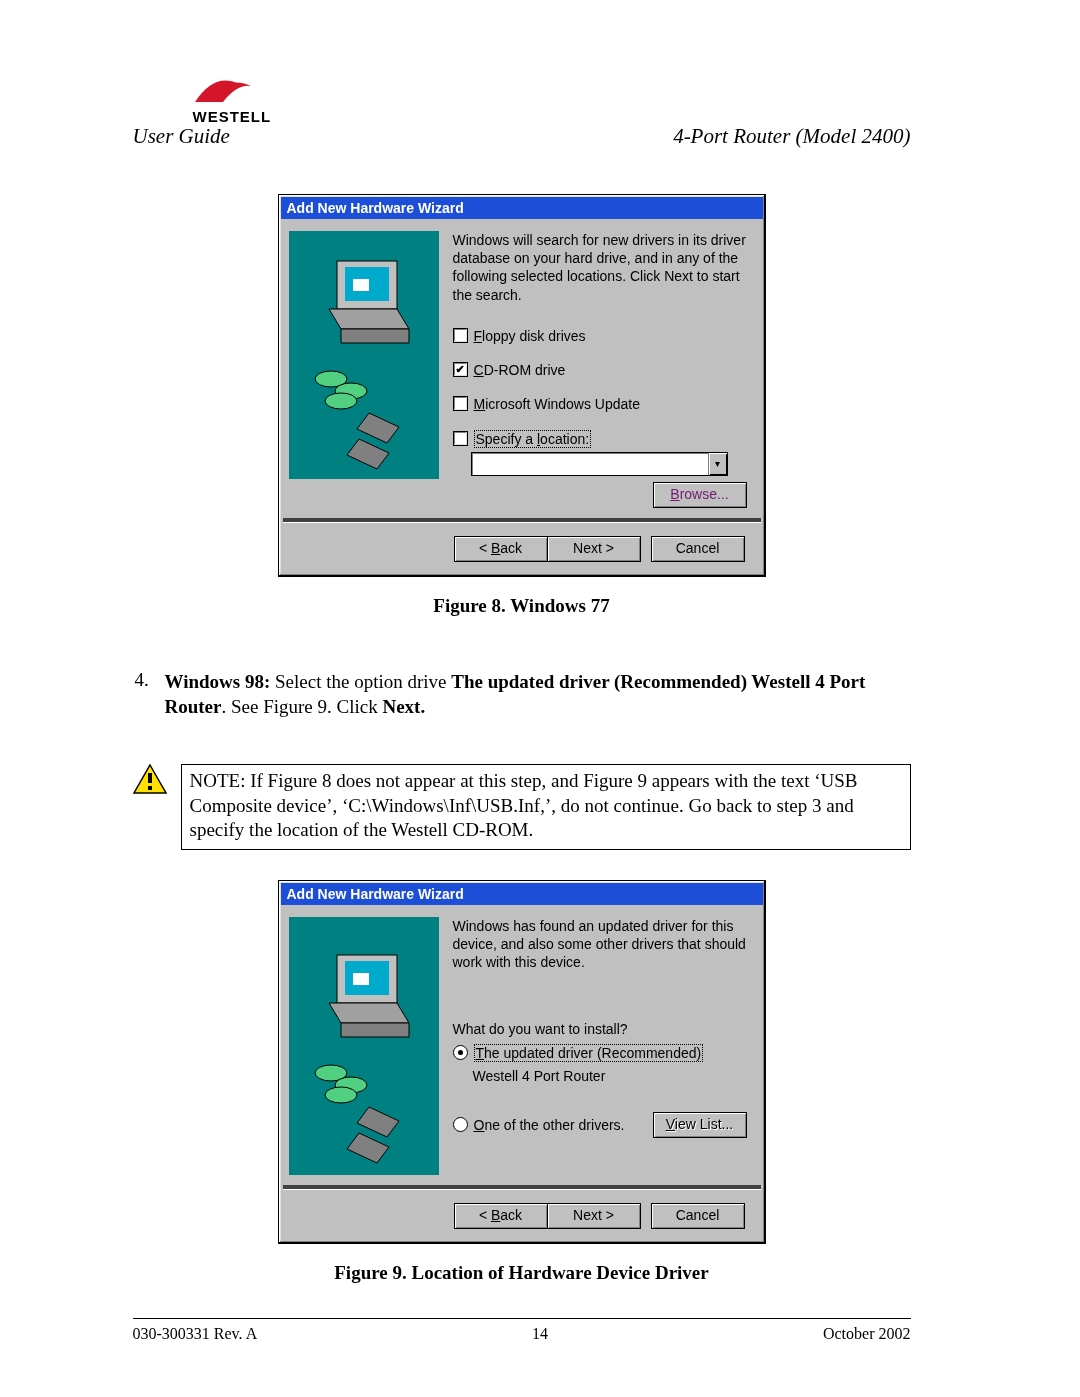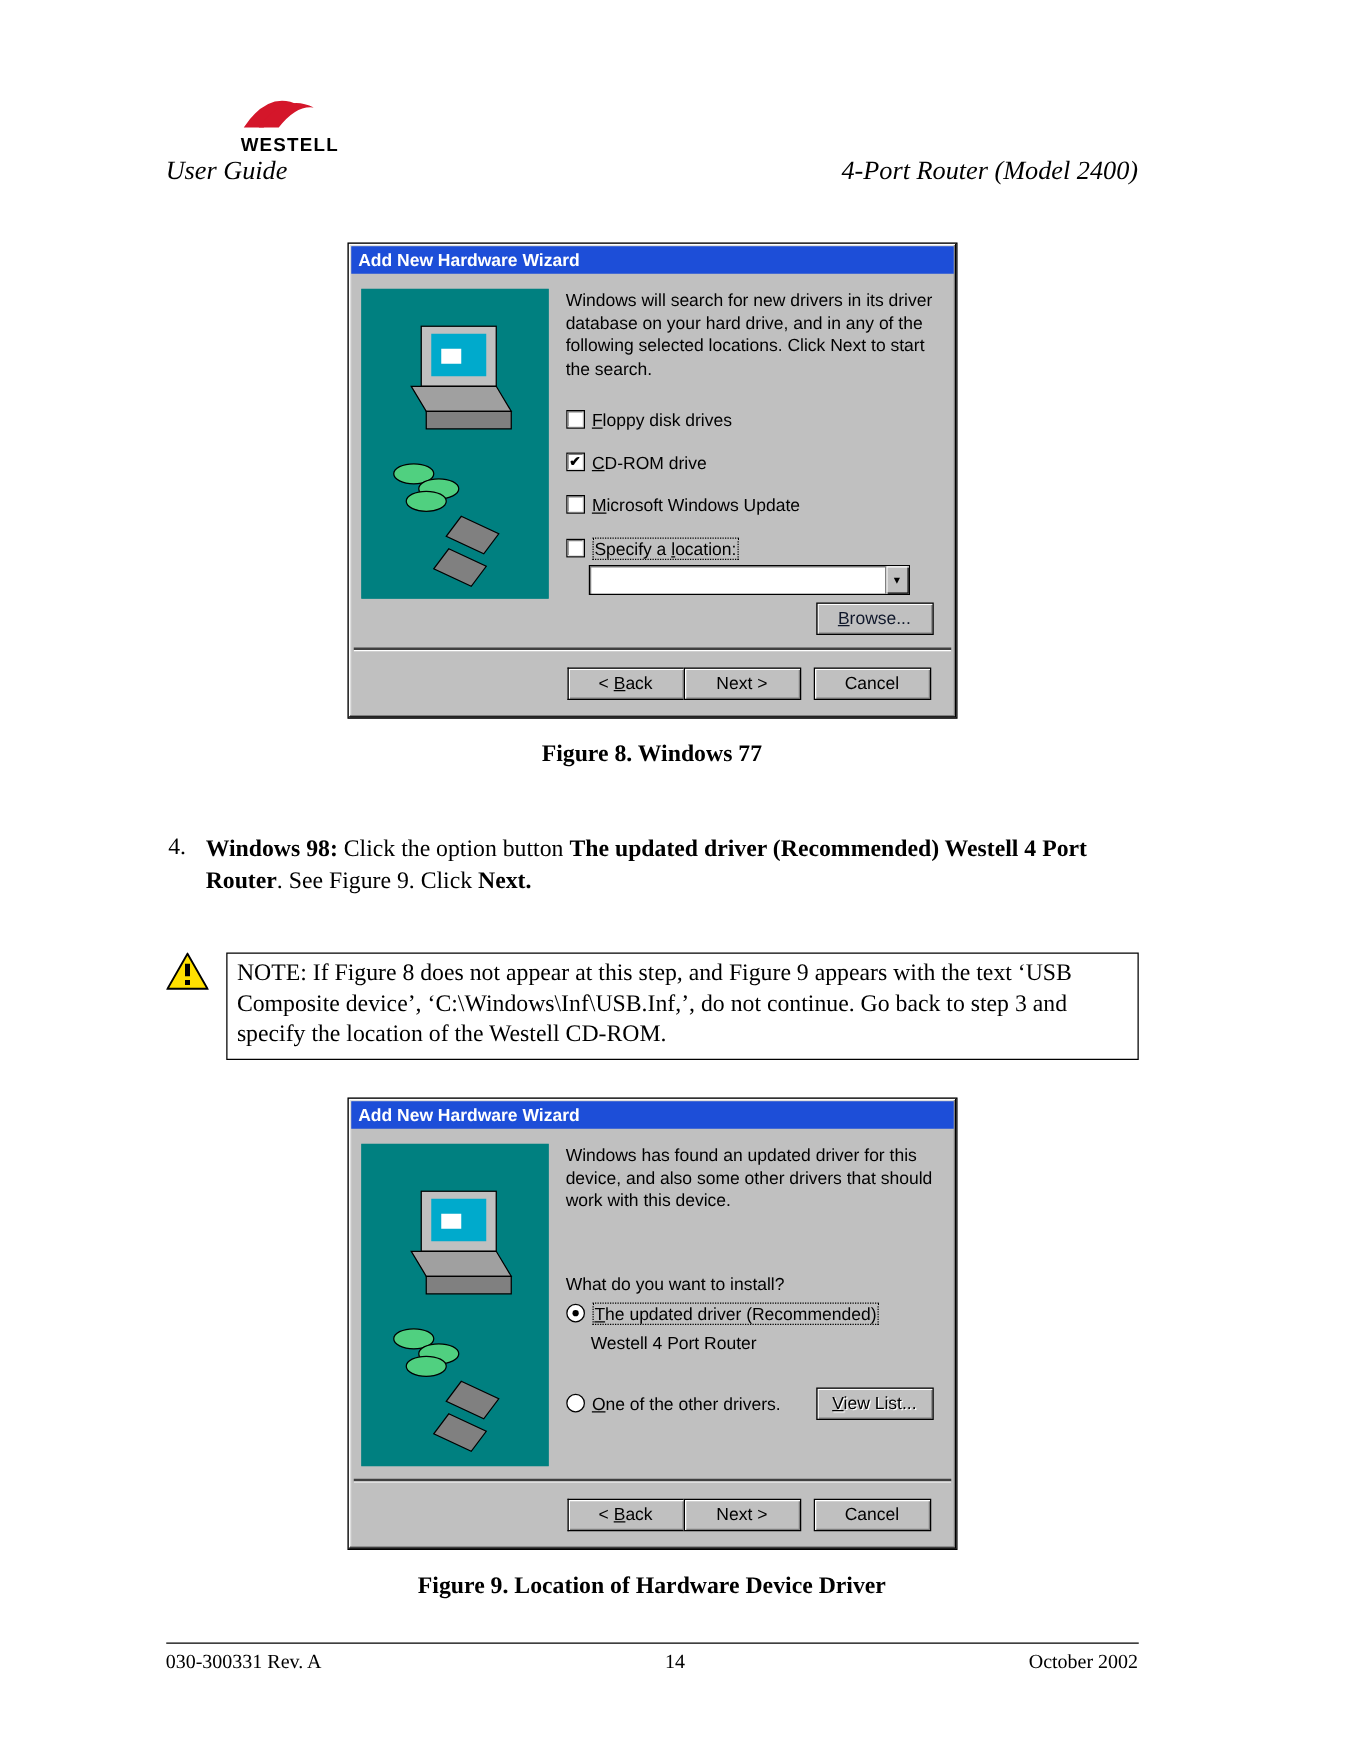--- a/index.html
+++ b/index.html
@@ -88,23 +88,23 @@
   .loc-dd{width:18px;border-left:1px solid #808080;background:#c0c0c0;box-shadow:inset 1px 1px 0 #fff,inset -1px -1px 0 #000;display:flex;align-items:center;justify-content:center;font-size:10px;}
   .btn {
     min-width:76px;height:24px;
     border:1px solid #000;background:#c0c0c0;
     box-shadow: inset 1px 1px 0 #fff, inset -1px -1px 0 #808080;
     font-size:14px;text-align:center;line-height:22px;
     padding:0 8px;
     font-family:"MS Sans Serif",Arial,sans-serif;
   }
   .browse-row{display:flex;justify-content:flex-end;margin-top:6px;}
-  .browse-btn{color:#0f172a;}
+  .browse-btn{color:#701a75;}
   .btn-row{
-    border-top:2px solid #404040;
+    border-top:4px solid #404040;
     box-shadow: inset 0 1px 0 #fff;
     margin:0 4px 4px 4px;
     padding:14px 16px 10px 0;
     display:flex;justify-content:flex-end;gap:10px;
   }
   .btn-pair{display:flex;}
   .btn-pair .btn:first-child{border-right:none;}
   .caption{ text-align:center; font-weight:bold; font-size:19px; margin-top:18px;}
   .step-block{ margin-top:52px; font-size:19px; display:flex; gap:14px; padding:0 2px;}
   .step-num{ flex:0 0 16px;}
@@ -201,21 +201,21 @@
       </div>
       <div class="btn">Cancel</div>
     </div>
   </div>
 
   <div class="caption">Figure 8.  Windows 77</div>
 
   <div class="step-block">
     <div class="step-num">4.</div>
     <div class="step-text">
-      <b>Windows 98:</b><span> Click the option button </span><b>The updated driver (Recommended) Westell 4 Port Router</b><span>. See Figure 9. Click </span><b>Next.</b>
+      <b>Windows 98:</b><span> Select the option drive </span><b>The updated driver (Recommended) Westell 4 Port Router</b><span>. See Figure 9. Click </span><b>Next.</b>
     </div>
   </div>
 
   <div class="note-row">
     <div class="warn-icon">
       <svg viewBox="0 0 34 30" width="34" height="30">
         <polygon points="17,1 33,29 1,29" fill="#ffe000" stroke="#000" stroke-width="1.5"></polygon>
         <rect x="15" y="9" width="4" height="10" fill="#000"></rect>
         <rect x="15" y="22" width="4" height="4" fill="#000"></rect>
       </svg>

